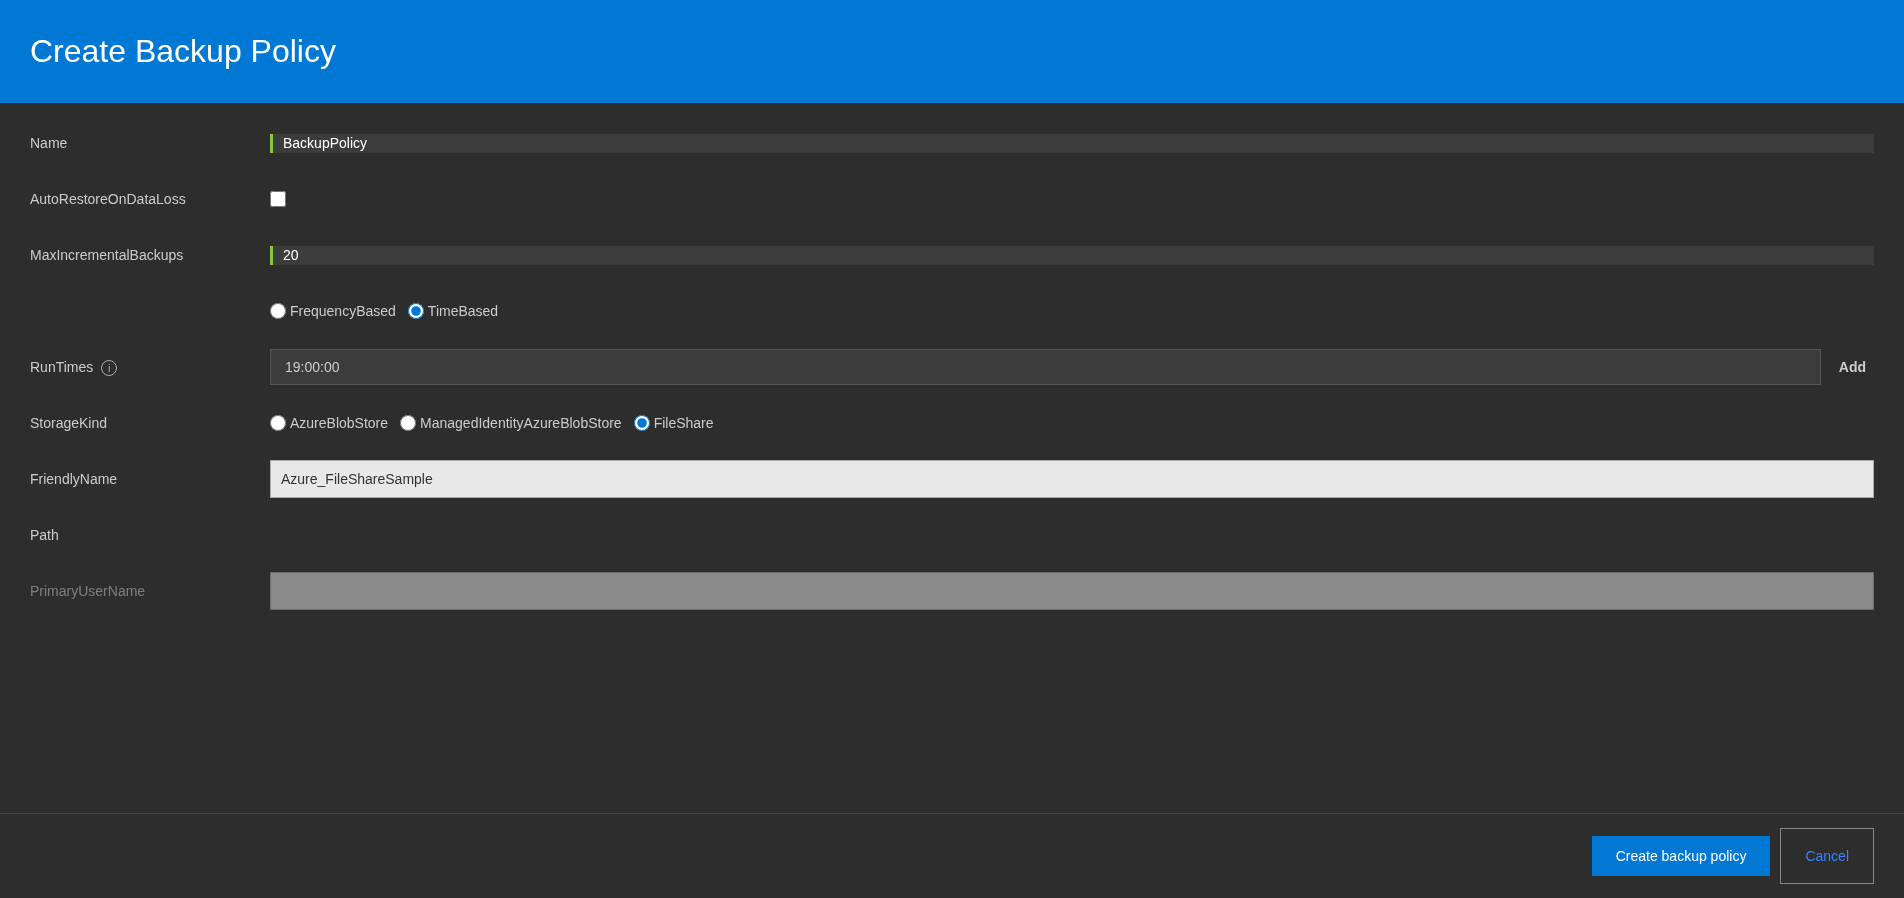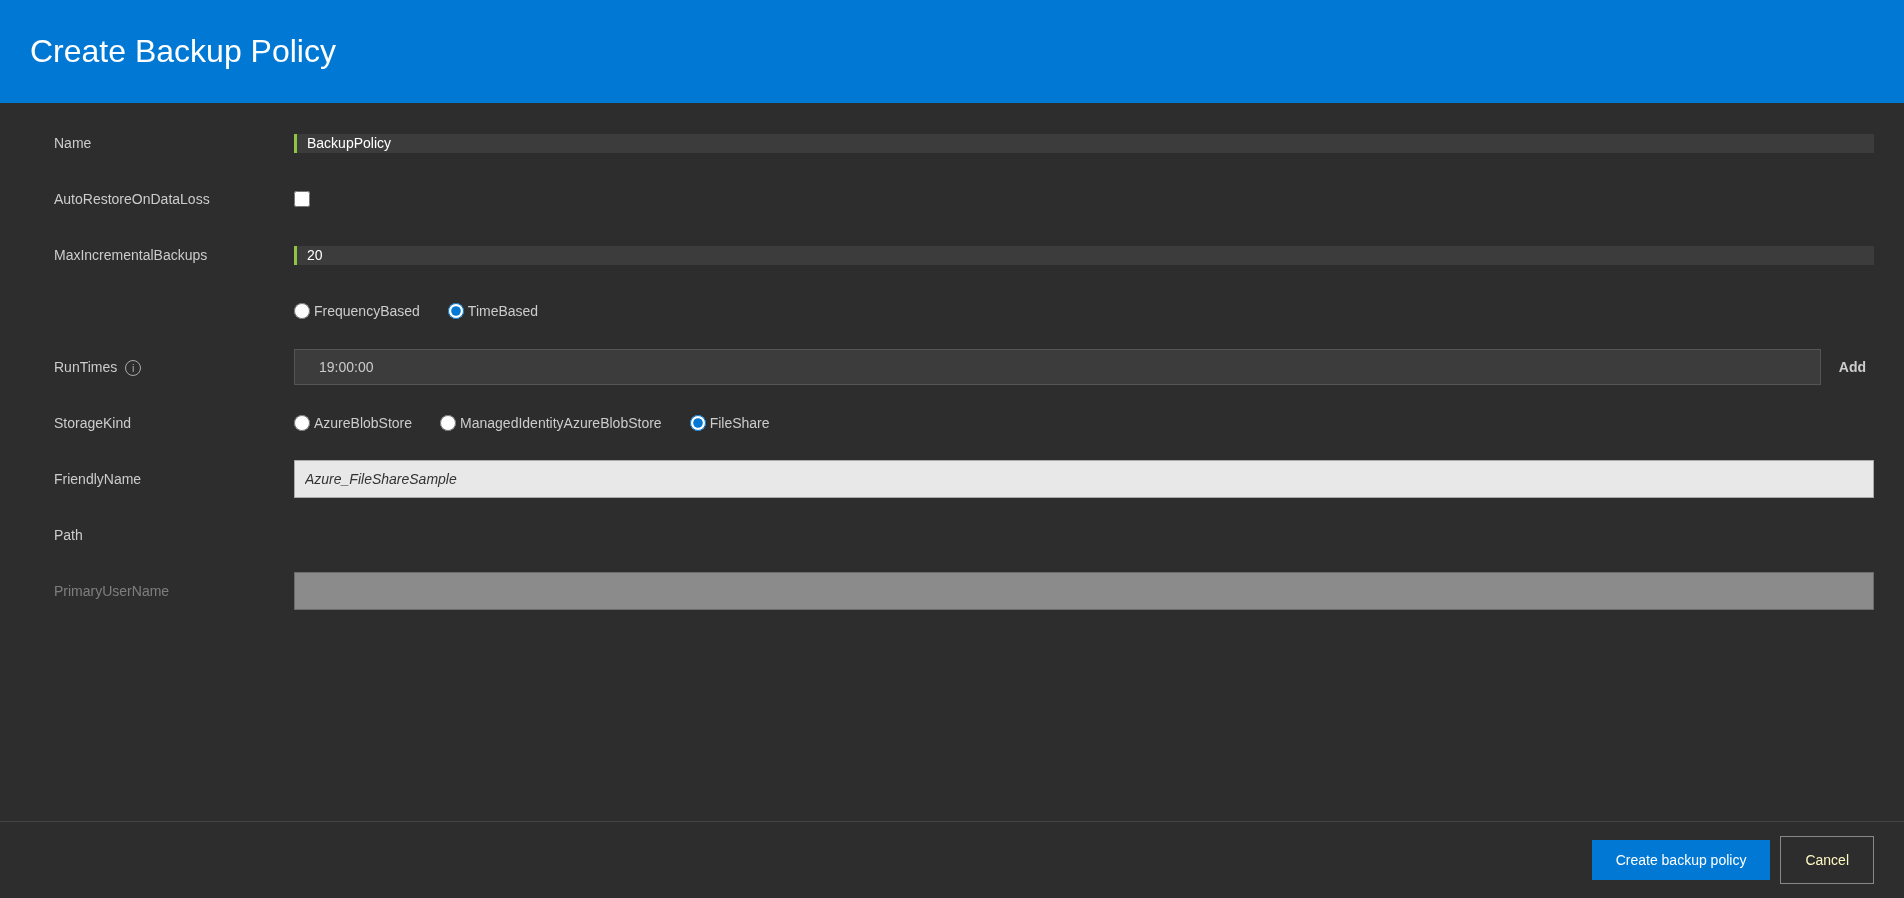--- a/index.html
+++ b/index.html
@@ -40,21 +40,20 @@
       align-items: center;
       margin-bottom: 16px;
       min-height: 40px;
     }
 
     .form-label {
       width: 240px;
       font-size: 14px;
       color: #cccccc;
       flex-shrink: 0;
-      margin-left: 24px;
     }
 
     .form-control-area {
       flex: 1;
       display: flex;
       align-items: center;
     }
 
     .text-input {
       width: 100%;
@@ -70,33 +69,32 @@
 
     .text-input-plain {
       width: 100%;
       background: #e8e8e8;
       border: 1px solid #aaaaaa;
       color: #333333;
       padding: 8px 10px;
       font-size: 14px;
       outline: none;
       height: 38px;
-      font-style: italic;
     }
 
     .checkbox-input {
       width: 16px;
       height: 16px;
       cursor: pointer;
       accent-color: #0078d4;
     }
 
     .radio-group {
       display: flex;
-      gap: 20px;
+      gap: 4px;
       flex-wrap: wrap;
     }
 
     .radio-item {
       display: flex;
       align-items: center;
       gap: 4px;
       margin-right: 8px;
     }
 
@@ -125,21 +123,21 @@
       align-items: center;
       gap: 10px;
       width: 100%;
     }
 
     .runtime-text-input {
       flex: 1;
       background: #3c3c3c;
       border: 1px solid #555555;
       color: #cccccc;
-      padding: 8px 24px;
+      padding: 8px 14px;
       font-size: 14px;
       outline: none;
       height: 36px;
     }
 
     .add-button {
       background: transparent;
       border: none;
       color: #cccccc;
       font-size: 14px;
@@ -179,26 +177,26 @@
       color: #ffffff;
       border: none;
       padding: 10px 24px;
       font-size: 14px;
       cursor: pointer;
       height: 40px;
     }
 
     .btn-secondary {
       background: transparent;
-      color: #fef9c3;
+      color: #3b82f6;
       border: 1px solid #888888;
       padding: 10px 24px;
       font-size: 14px;
       cursor: pointer;
-      height: 48px;
+      height: 56px;
     }
 
     .partially-visible {
       opacity: 0.5;
     }
   </style>
 </head>
 <body>
 
 <div class="header">

